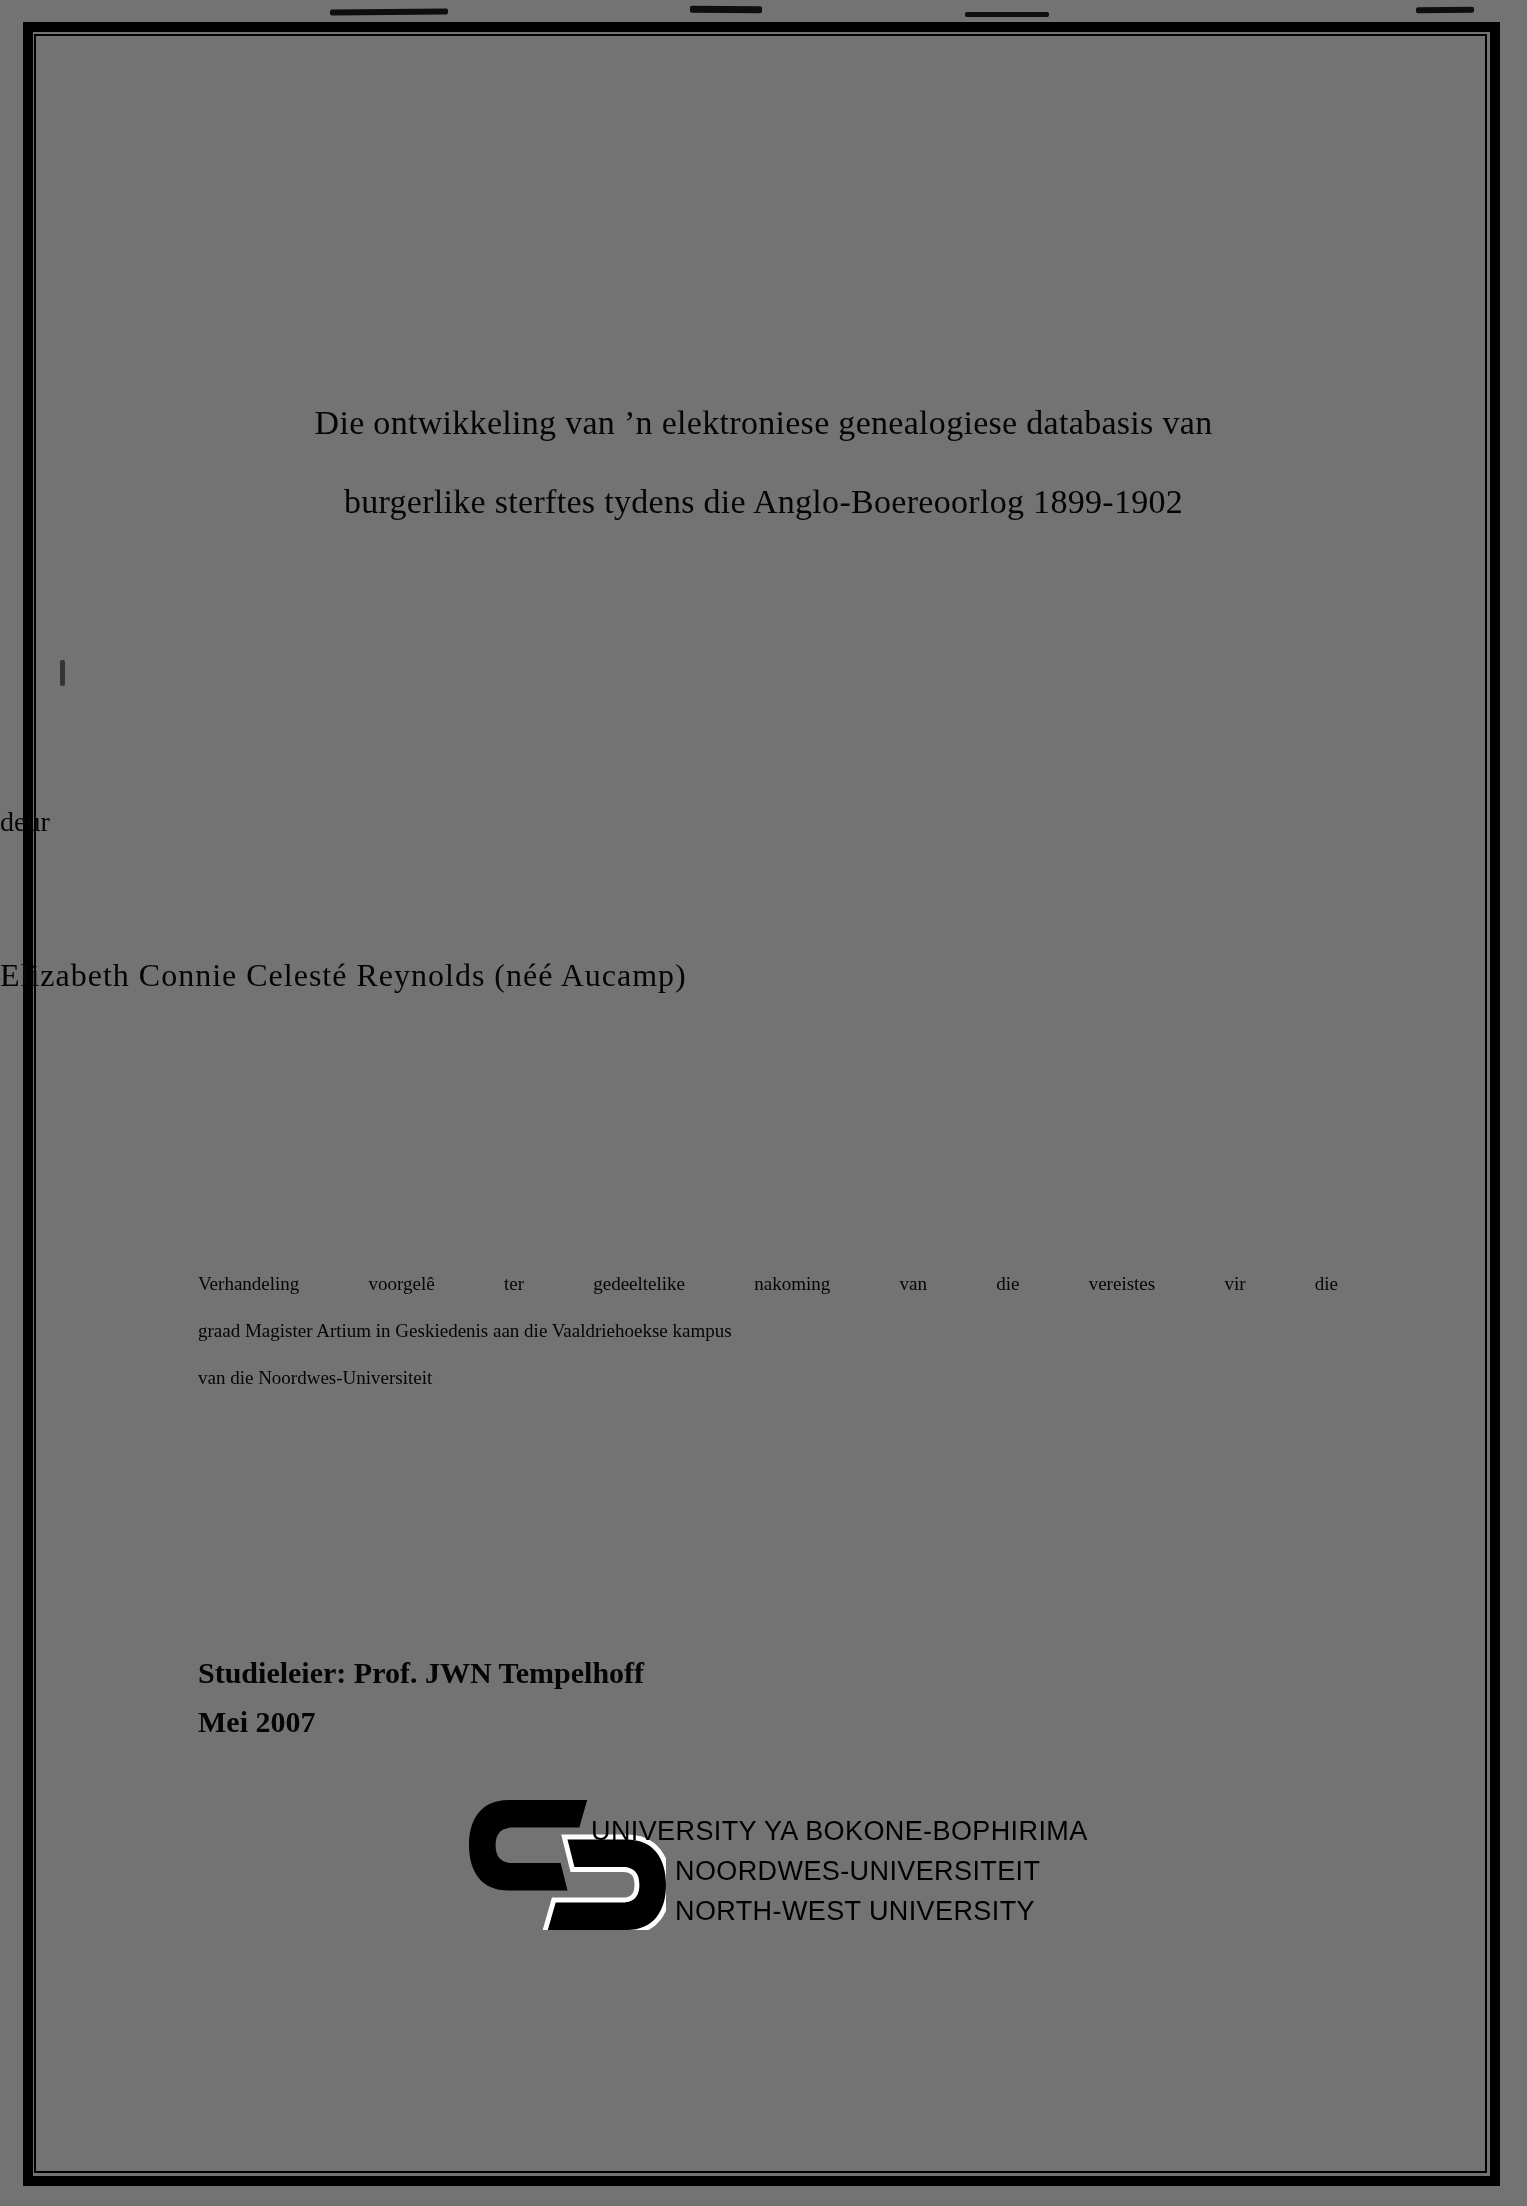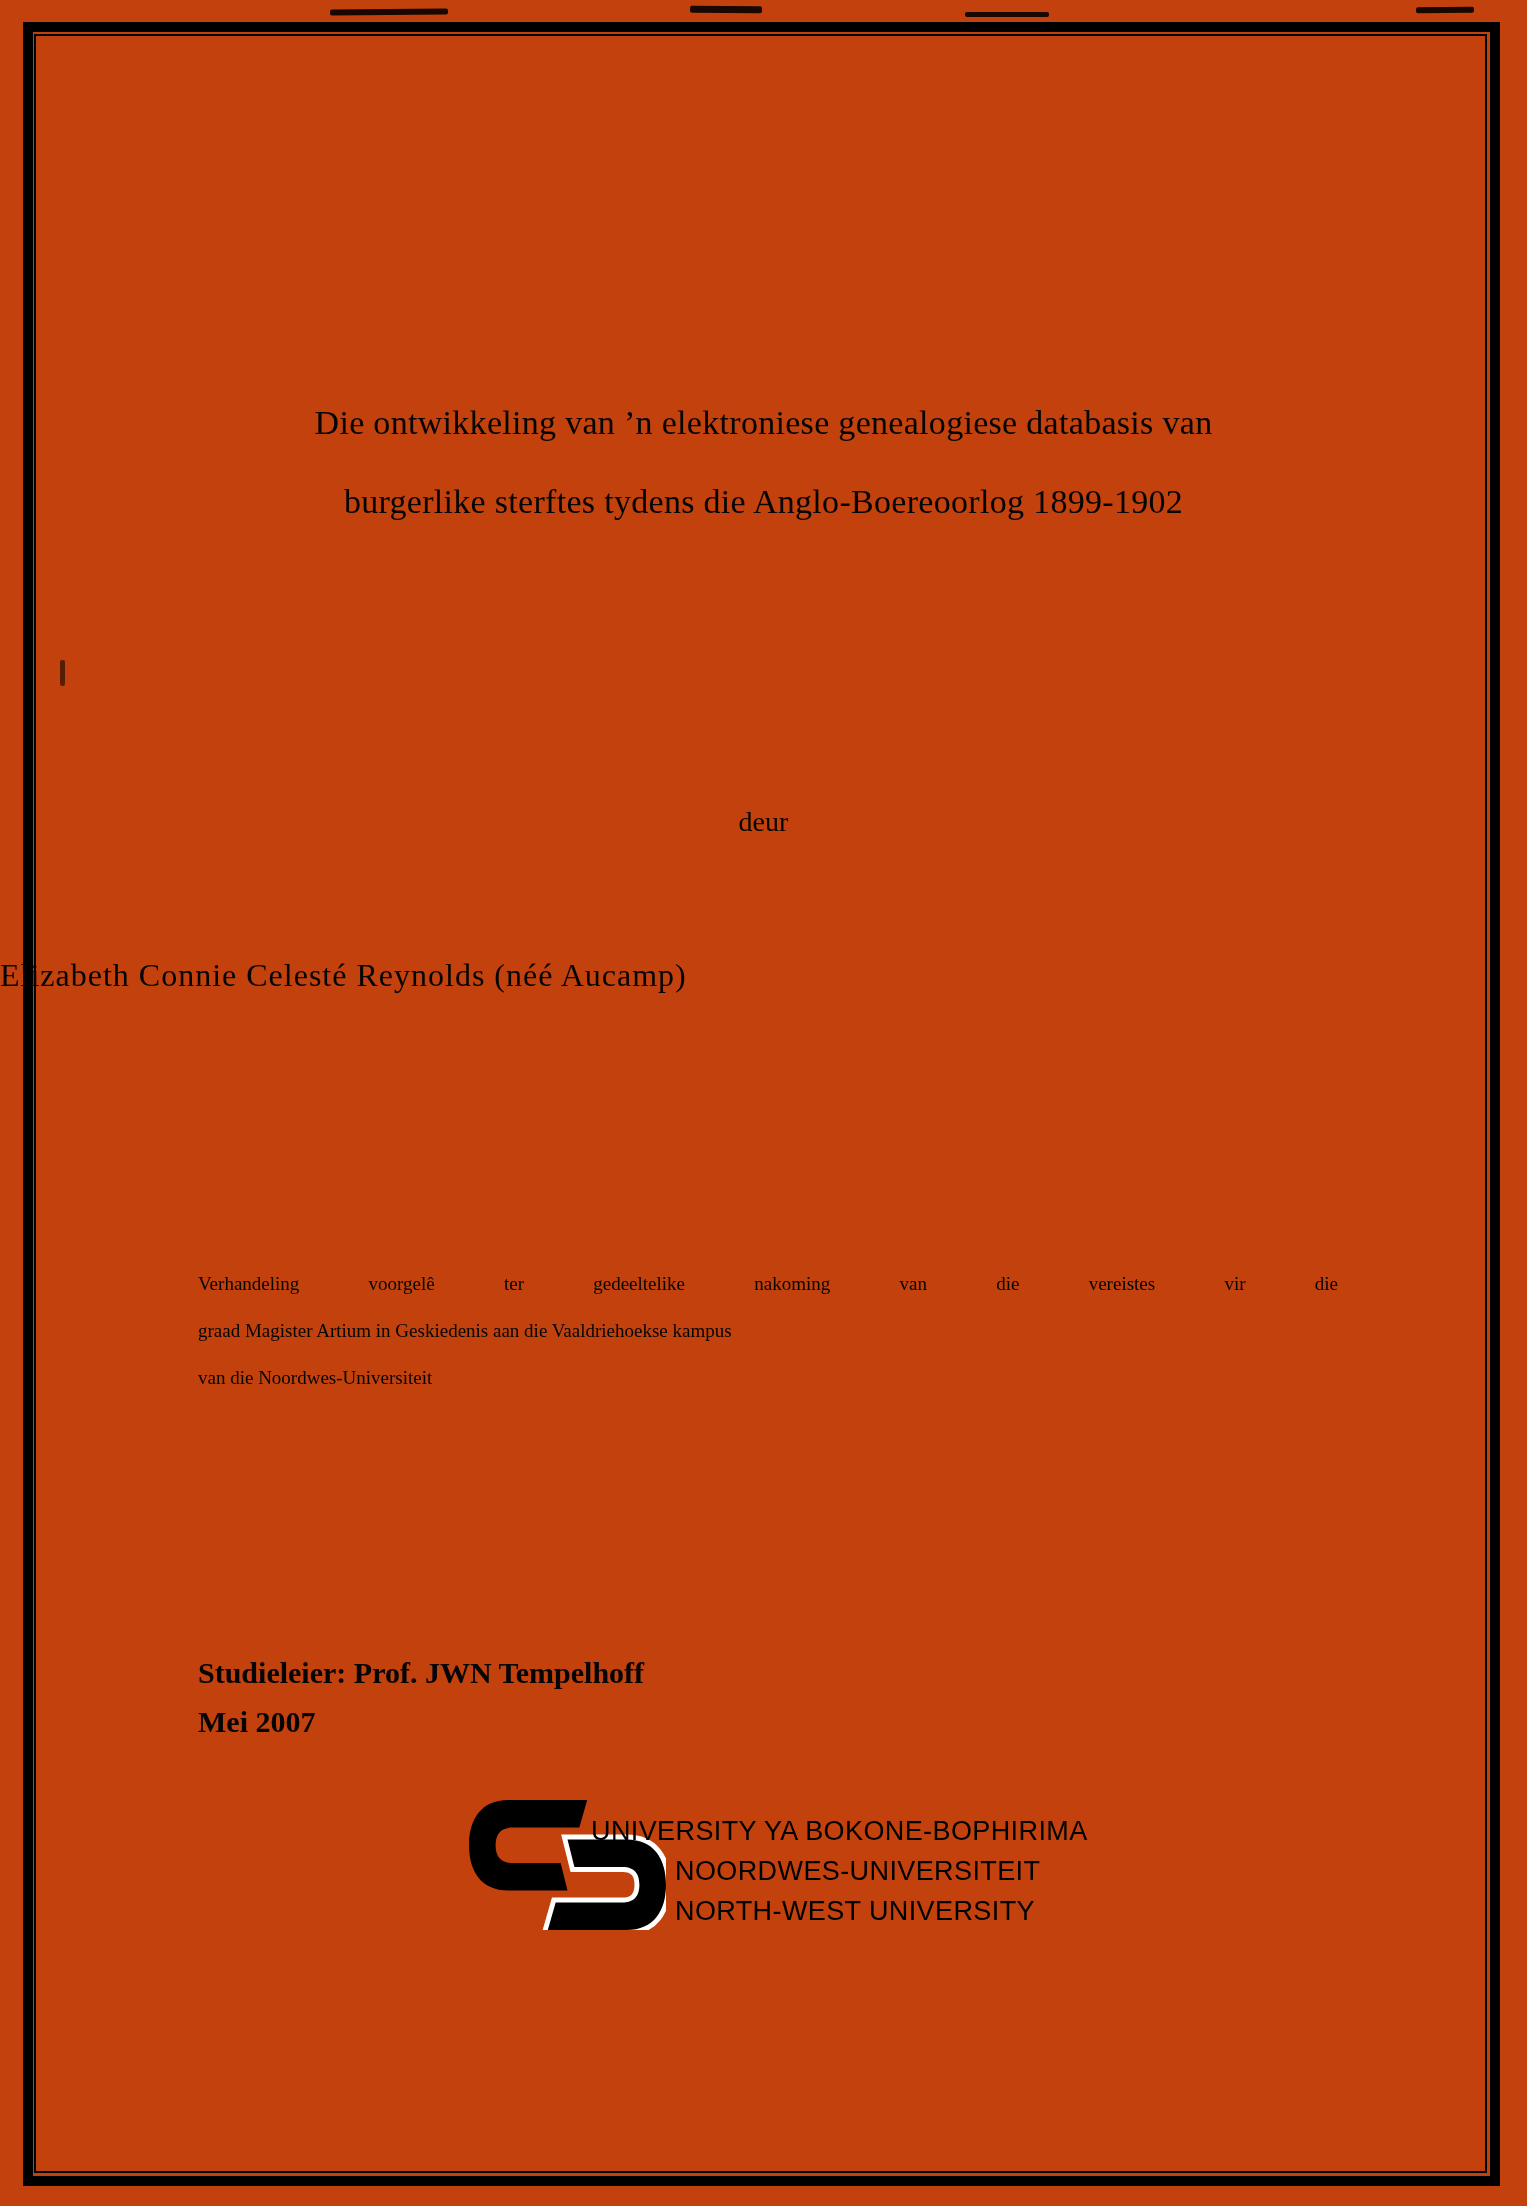--- a/index.html
+++ b/index.html
@@ -1,19 +1,19 @@
 <!DOCTYPE html>
 <html><head>
 <meta charset="utf-8">
 <style>
   html, body { margin:0; padding:0; background:#ffffff; }
   .page {
     position:relative;
     width:1527px; height:2206px;
-    background:#c2410c;
+    background:#737373;
     overflow:hidden;
     font-family:"Liberation Serif", serif;
     color:#050505;
   }
   
   .frame-outer {
     position:absolute; top:22px; left:23px; right:27px; bottom:20px;
     border:10px solid #000;
   }
   .frame-inner {
@@ -31,21 +31,21 @@
   .abs { position:absolute; }
 
   .title {
     left:0; right:0; top:383px;
     text-align:center;
     font-size:34px; line-height:79px;
     letter-spacing:0.3px;
   }
   .byline {
     left:0; right:0; top:806px;
-    text-align:center;
+    text-align:left;
     font-size:28px;
   }
   .author {
     left:0; right:0; top:957px;
     font-size:32px; letter-spacing:1px;
   }
   .desc {
     left:198px; width:1140px; top:1260px;
     font-size:19px; line-height:47px;
   }

